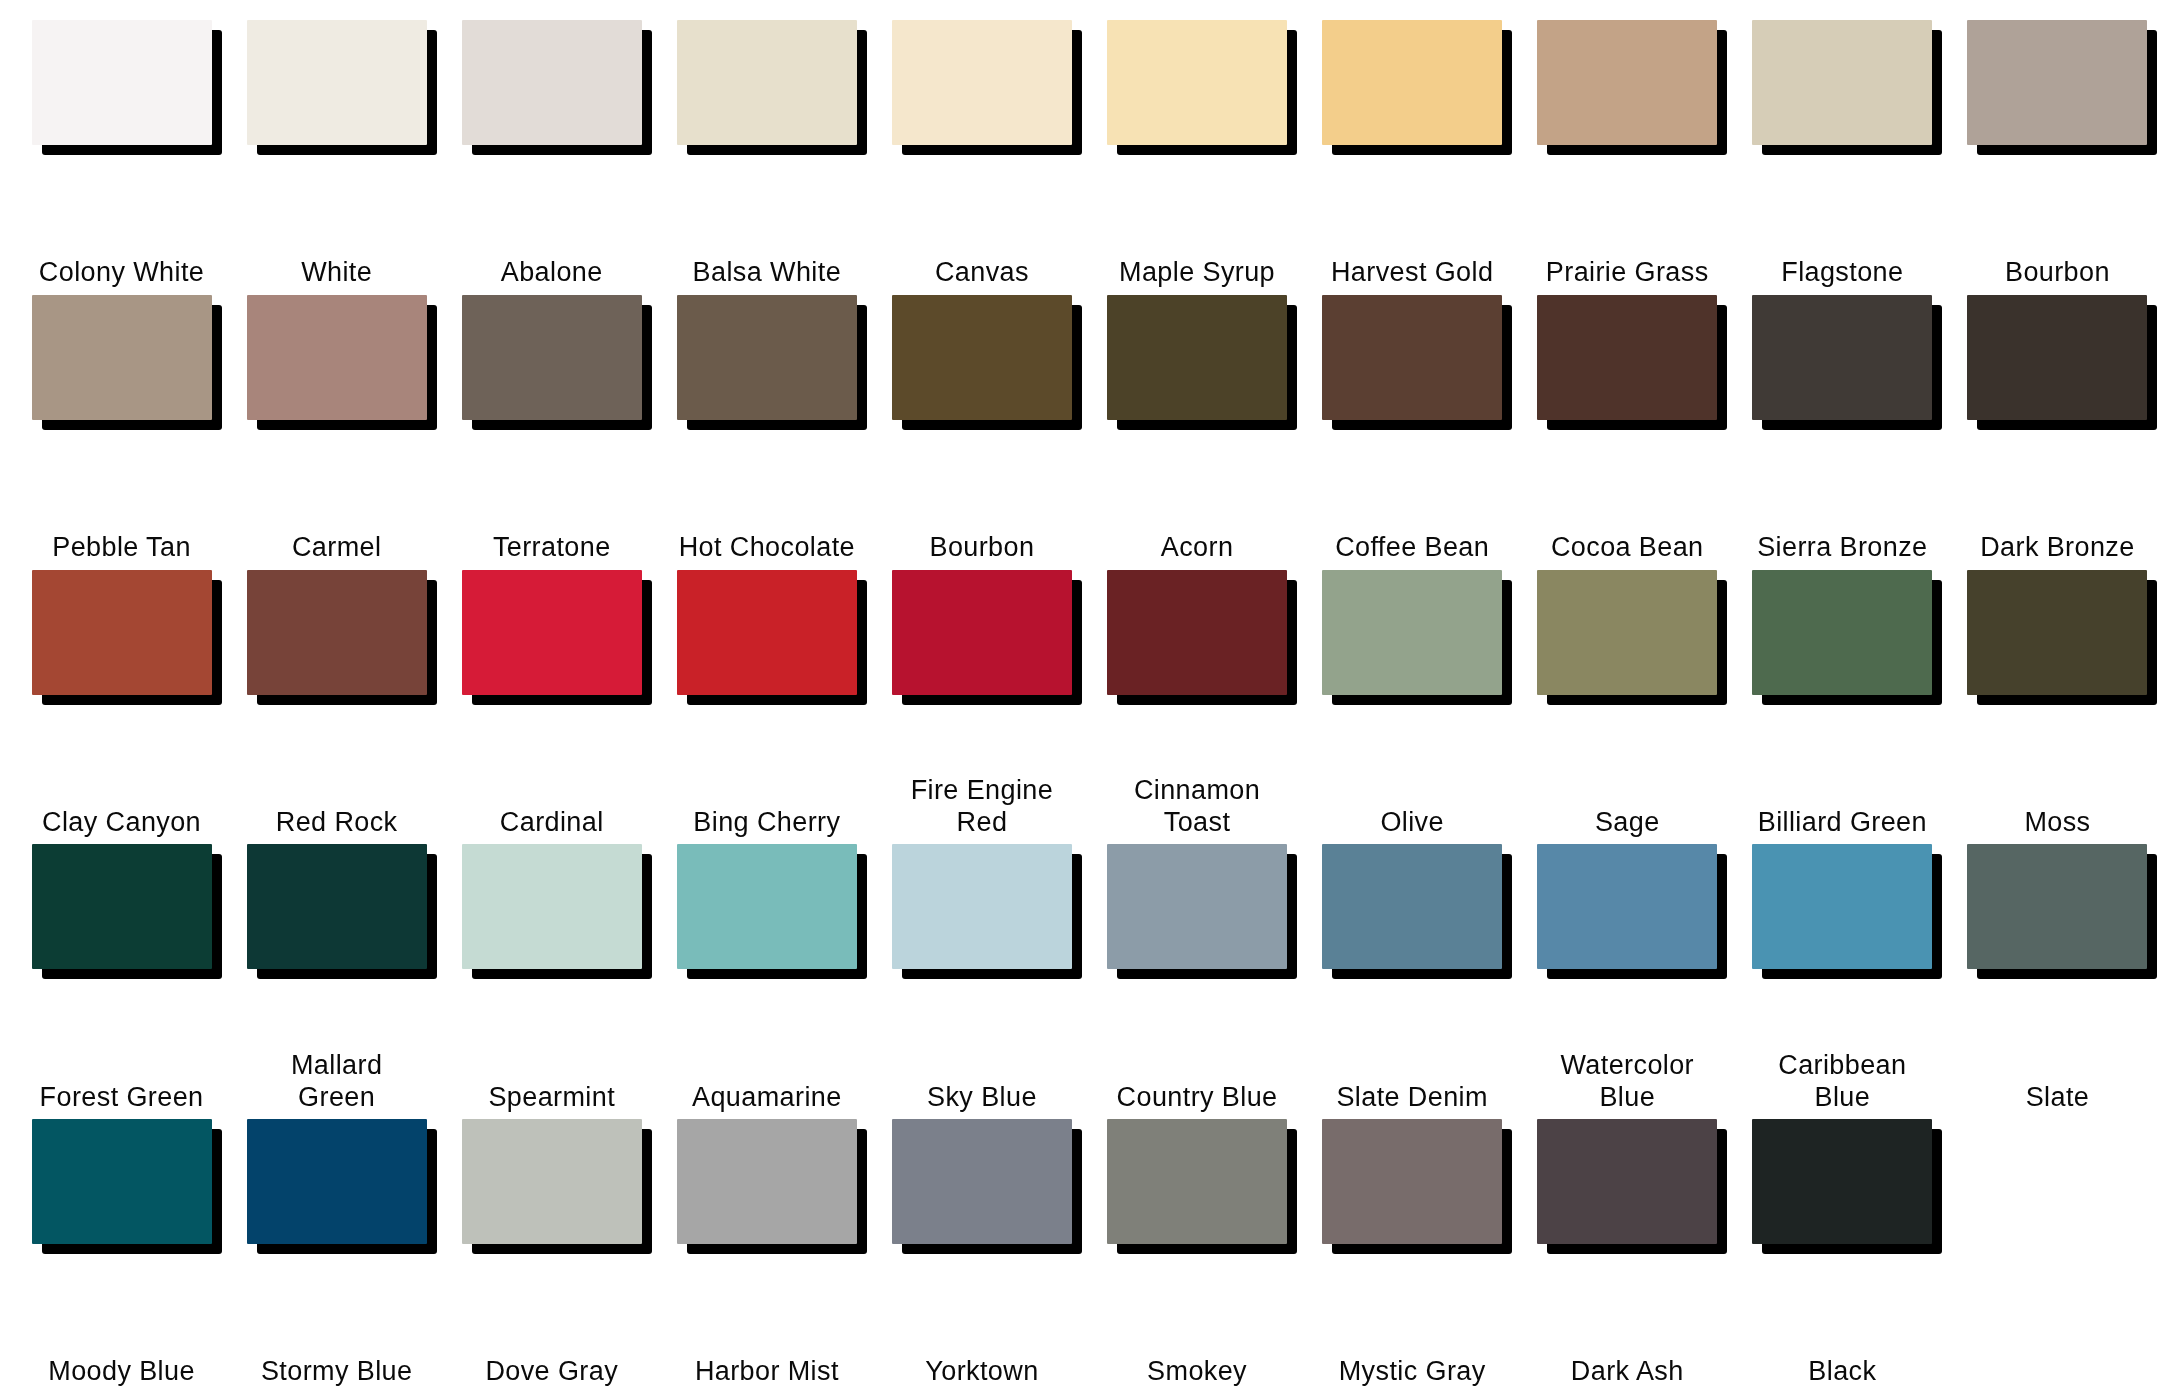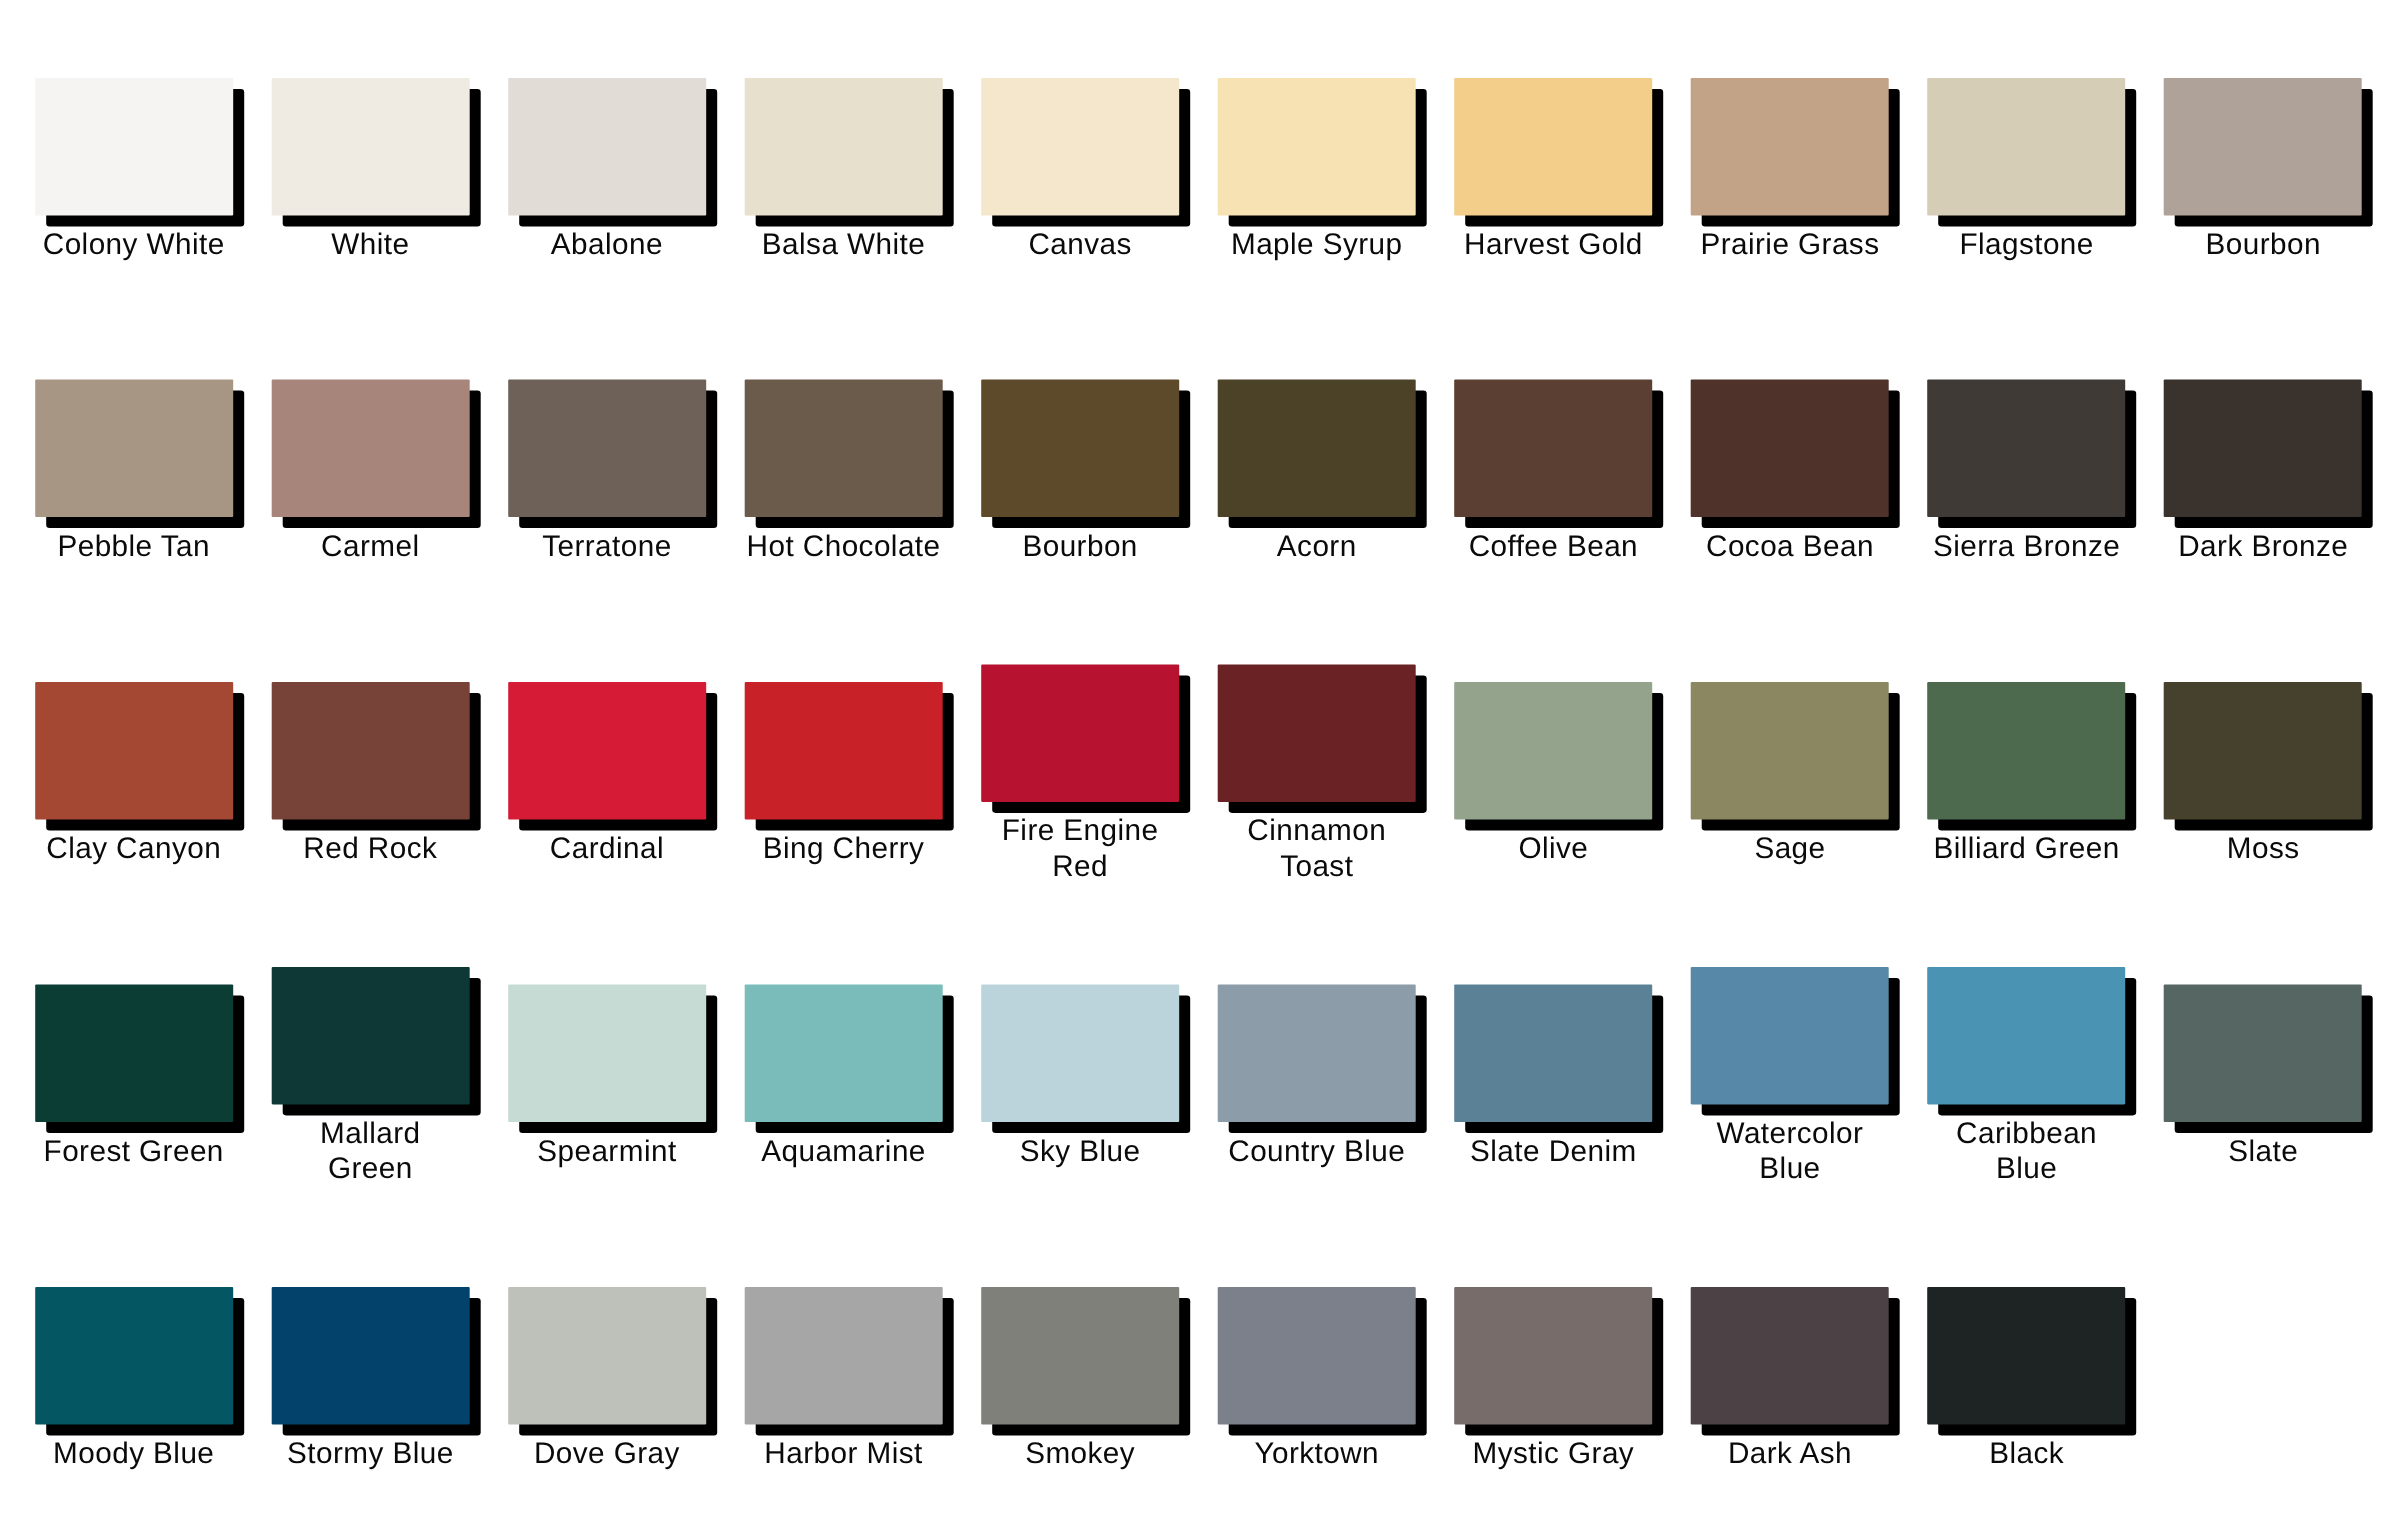--- a/index.html
+++ b/index.html
@@ -25,21 +25,21 @@
     padding: 14px 14px 4px 14px;
     row-gap: 0px;
     column-gap: 0px;
   }
 
   .swatch-cell {
     position: relative;
     display: flex;
     flex-direction: column;
     align-items: center;
-    justify-content: center;
+    justify-content: space-between;
   }
 
   
   .chip-wrap {
     position: relative;
     width: 180px;
     height: 125px;
     margin-top: 6px;
   }
   .chip-shadow {
@@ -386,34 +386,34 @@
     <div class="swatch-cell">
       <div class="chip-wrap">
         <div class="chip-shadow"></div>
         <div class="chip" style="background: rgb(166, 166, 166);"></div>
       </div>
       <div class="swatch-label">Harbor Mist</div>
     </div>
     <div class="swatch-cell">
       <div class="chip-wrap">
         <div class="chip-shadow"></div>
+        <div class="chip" style="background: rgb(123, 128, 139);"></div>
+      </div>
+      <div class="swatch-label">Yorktown</div>
+    </div>
+    <div class="swatch-cell">
+      <div class="chip-wrap">
+        <div class="chip-shadow"></div>
         <div class="chip" style="background: rgb(127, 128, 121);"></div>
       </div>
       <div class="swatch-label">Smokey</div>
     </div>
     <div class="swatch-cell">
       <div class="chip-wrap">
         <div class="chip-shadow"></div>
-        <div class="chip" style="background: rgb(123, 128, 139);"></div>
-      </div>
-      <div class="swatch-label">Yorktown</div>
-    </div>
-    <div class="swatch-cell">
-      <div class="chip-wrap">
-        <div class="chip-shadow"></div>
         <div class="chip" style="background: rgb(120, 108, 107);"></div>
       </div>
       <div class="swatch-label">Mystic Gray</div>
     </div>
     <div class="swatch-cell">
       <div class="chip-wrap">
         <div class="chip-shadow"></div>
         <div class="chip" style="background: rgb(76, 66, 70);"></div>
       </div>
       <div class="swatch-label">Dark Ash</div>

